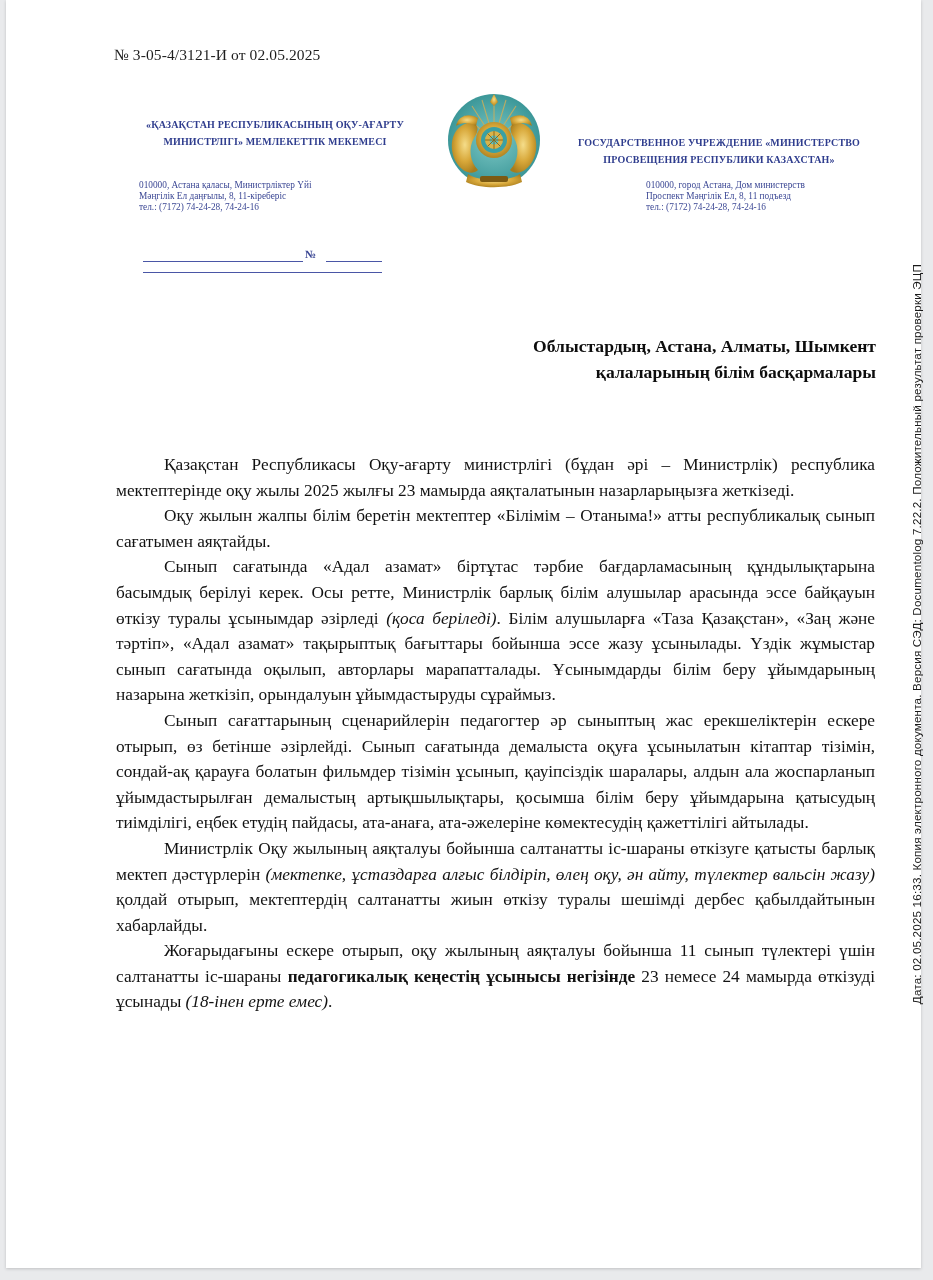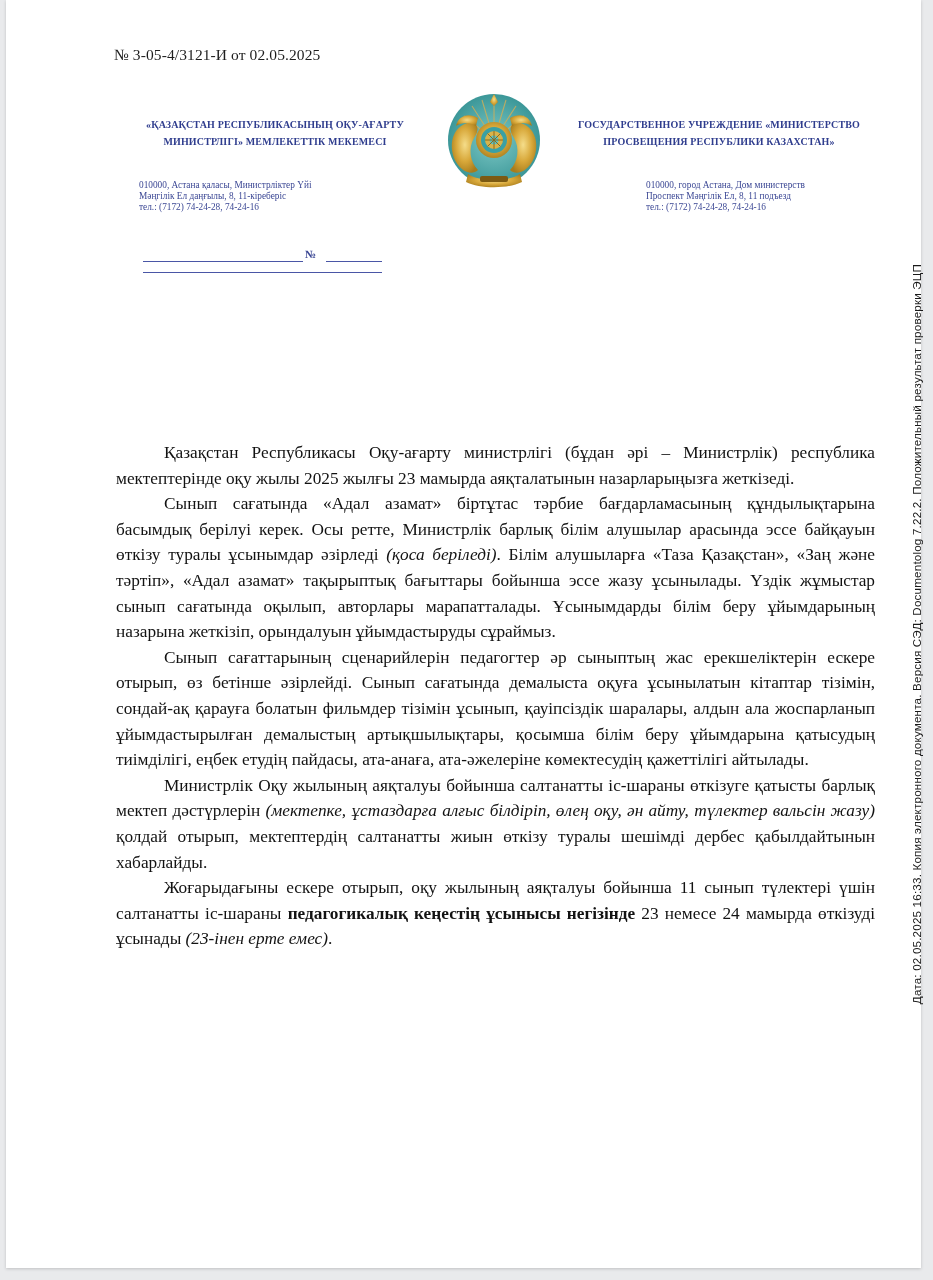--- a/index.html
+++ b/index.html
@@ -73,20 +73,21 @@
   }
   .lh-left {
     left: 104px;
     width: 330px;
     text-align: center;
   }
   .lh-right {
     left: 548px;
     width: 330px;
     text-align: center;
+    margin-top: 18px;
   }
 
   .lh-addr {
     position: absolute;
     top: 92px;
     font-size: 9.3px;
     line-height: 11px;
     color: #3b4794;
     font-family: "Liberation Serif", "DejaVu Serif", serif;
     white-space: pre-line;
@@ -122,21 +123,21 @@
     font-weight: bold;
     font-size: 17.6px;
     line-height: 26px;
     color: #0d0d0d;
   }
 
   
   .body-text {
     position: absolute;
     left: 110px;
-    top: 440px;
+    top: 452px;
     width: 759px;
     font-size: 17.3px;
     line-height: 25.6px;
     color: #121212;
     text-align: justify;
     text-justify: inter-word;
   }
   .body-text p {
     margin: 0;
     text-indent: 48px;
@@ -236,27 +237,29 @@
       <div class="lh-addr lh-addr-right">010000, город Астана, Дом министерств
 Проспект Мәңгілік Ел, 8, 11 подъезд
 тел.: (7172) 74-24-28, 74-24-16</div>
     </div>
 
     <div class="rule rule-a"></div>
     <div class="rule rule-b"></div>
     <div class="rule rule-c"></div>
     <div class="rule-num">№</div>
 
+    <div class="addressee">Облыстардың, Астана, Алматы, Шымкент қалаларының білім басқармалары</div>
 
     <div class="body-text">
       <p>Қазақстан Республикасы Оқу-ағарту министрлігі (бұдан әрі – Министрлік) республика мектептерінде оқу жылы 2025 жылғы 23 мамырда аяқталатынын назарларыңызға жеткізеді.</p>
+      <p>Оқу жылын жалпы білім беретін мектептер «Білімім – Отаныма!» атты республикалық сынып сағатымен аяқтайды.</p>
       <p>Сынып сағатында «Адал азамат» біртұтас тәрбие бағдарламасының құндылықтарына басымдық берілуі керек. Осы ретте, Министрлік барлық білім алушылар арасында эссе байқауын өткізу туралы ұсынымдар әзірледі <i>(қоса беріледі)</i>. Білім алушыларға «Таза Қазақстан», «Заң және тәртіп», «Адал азамат» тақырыптық бағыттары бойынша эссе жазу ұсынылады. Үздік жұмыстар сынып сағатында оқылып, авторлары марапатталады. Ұсынымдарды білім беру ұйымдарының назарына жеткізіп, орындалуын ұйымдастыруды сұраймыз.</p>
       <p>Сынып сағаттарының сценарийлерін педагогтер әр сыныптың жас ерекшеліктерін ескере отырып, өз бетінше әзірлейді. Сынып сағатында демалыста оқуға ұсынылатын кітаптар тізімін, сондай-ақ қарауға болатын фильмдер тізімін ұсынып, қауіпсіздік шаралары, алдын ала жоспарланып ұйымдастырылған демалыстың артықшылықтары, қосымша білім беру ұйымдарына қатысудың тиімділігі, еңбек етудің пайдасы, ата-анаға, ата-әжелеріне көмектесудің қажеттілігі айтылады.</p>
       <p>Министрлік Оқу жылының аяқталуы бойынша салтанатты іс-шараны өткізуге қатысты барлық мектеп дәстүрлерін <i>(мектепке, ұстаздарға алғыс білдіріп, өлең оқу, ән айту, түлектер вальсін жазу)</i> қолдай отырып, мектептердің салтанатты жиын өткізу туралы шешімді дербес қабылдайтынын хабарлайды.</p>
-      <p>Жоғарыдағыны ескере отырып, оқу жылының аяқталуы бойынша 11 сынып түлектері үшін салтанатты іс-шараны <b>педагогикалық кеңестің ұсынысы негізінде</b> 23 немесе 24 мамырда өткізуді ұсынады <i>(23-інен ерте емес)</i>.</p>
+      <p>Жоғарыдағыны ескере отырып, оқу жылының аяқталуы бойынша 11 сынып түлектері үшін салтанатты іс-шараны <b>педагогикалық кеңестің ұсынысы негізінде</b> 23 немесе 24 мамырда өткізуді ұсынады <i>(18-інен ерте емес)</i>.</p>
     </div>
 
   </div>
 
   <div class="esd-strip">
     <div class="esd-text">Дата: 02.05.2025 16:33. Копия электронного документа. Версия СЭД: Documentolog 7.22.2. Положительный результат проверки ЭЦП</div>
   </div>
 </div>
 
 </body></html>

